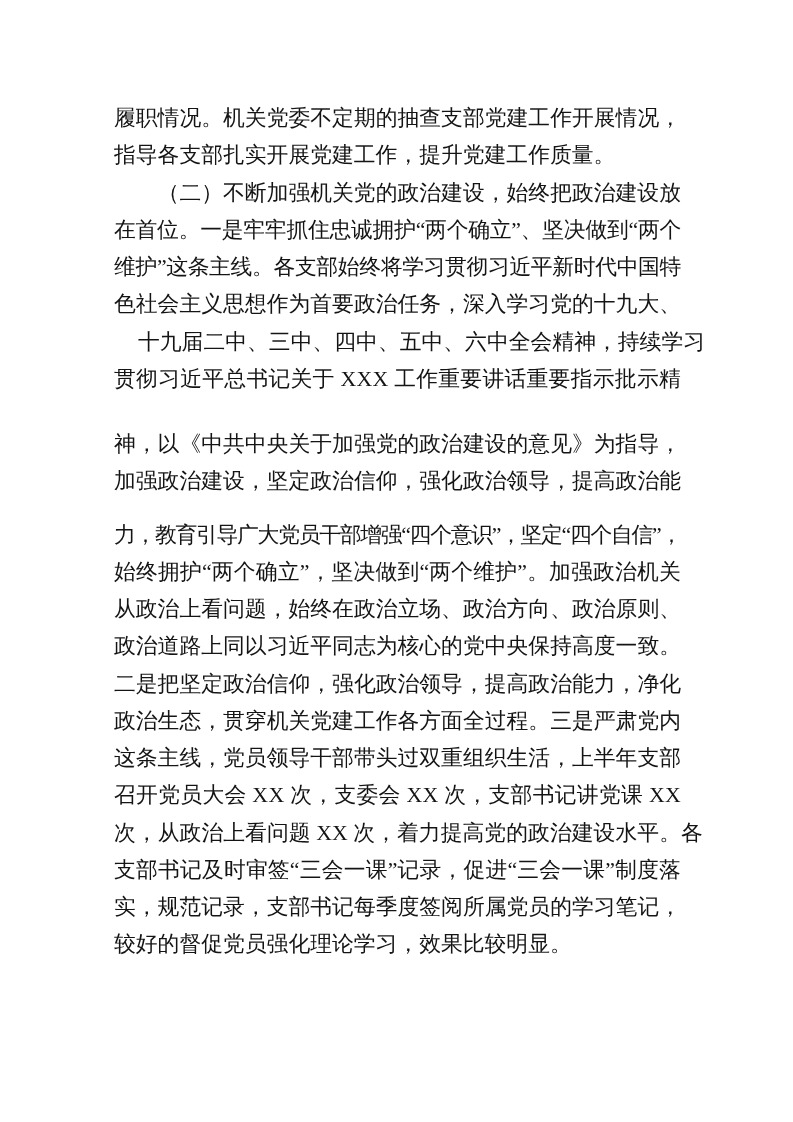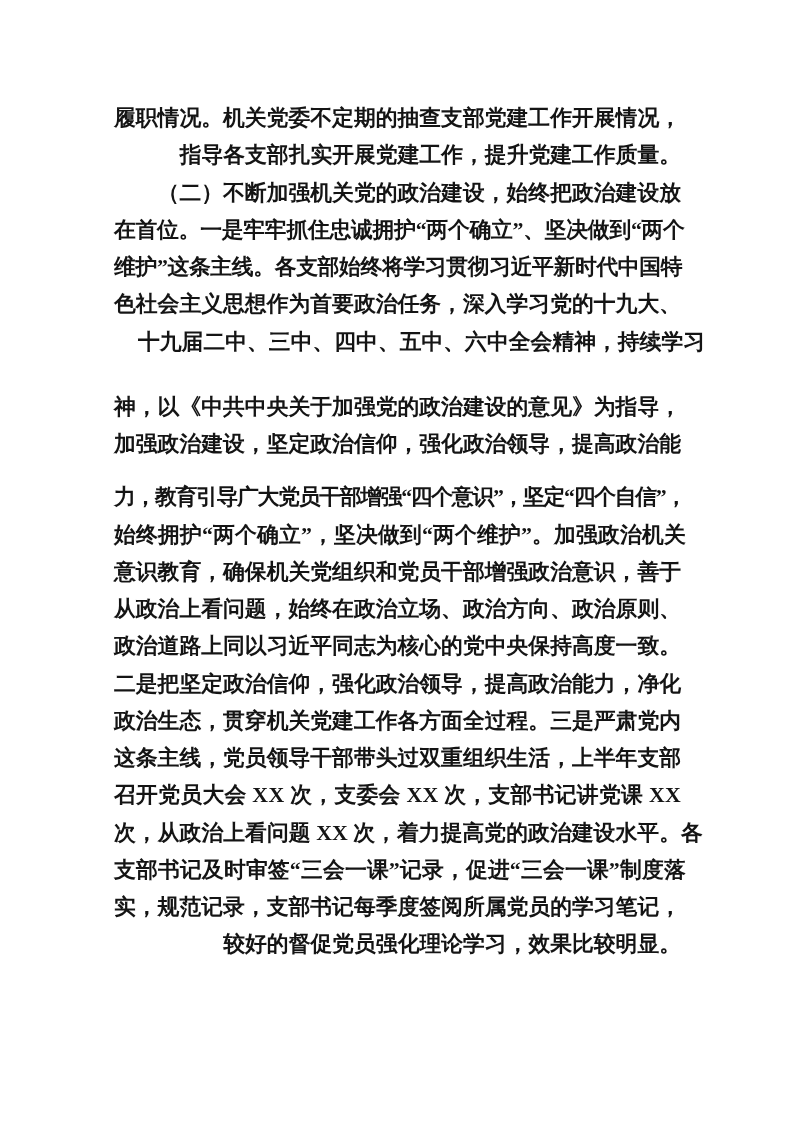--- a/index.html
+++ b/index.html
@@ -22,47 +22,46 @@
     top: 100px;
     width: 567px;
     font-size: 21.8px;
     line-height: 37.25px;
     text-rendering: optimizeLegibility;
   }
   .line {
     white-space: nowrap;
     height: 37.25px;
     overflow: visible;
-    text-align: right;
-    font-weight: bold;
+    text-align: left;
   }
   .line.indent {
     text-indent: 43.6px;
   }
   .line span {
     white-space: pre;
   }
 </style>
 </head>
 <body>
 
 <div class="page">
   <div class="doc-body">
       <div class="line" style="letter-spacing: 0.011px;"><span>履职情况。机关党委不定期的抽查支部党建工作开展情况，</span></div>
       <div class="line"><span>指导各支部扎实开展党建工作，提升党建工作质量。</span></div>
       <div class="line indent" style="letter-spacing: 0.011px;"><span>（二）不断加强机关党的政治建设，始终把政治建设放</span></div>
       <div class="line" style="letter-spacing: -0.248px;"><span>在首位。一是牢牢抓住忠诚拥护“两个确立”、坚决做到“两个</span></div>
       <div class="line" style="letter-spacing: -0.348px;"><span>维护”这条主线。各支部始终将学习贯彻习近平新时代中国特</span></div>
       <div class="line" style="letter-spacing: 0.011px;"><span>色社会主义思想作为首要政治任务，深入学习党的十九大、</span></div>
       <div class="line" style="letter-spacing: 0.011px; margin-left: 24px;"><span>十九届二中、三中、四中、五中、六中全会精神，持续学习</span></div>
+      <div class="line" style="letter-spacing: 0.27px;"><span>贯彻习近平总书记关于 XXX 工作重要讲话重要指示批示精</span></div>
       <div class="line" style="letter-spacing: 0.011px; margin-top: 28px;"><span>神，以《中共中央关于加强党的政治建设的意见》为指导，</span></div>
       <div class="line" style="letter-spacing: 0.011px;"><span>加强政治建设，坚定政治信仰，强化政治领导，提高政治能</span></div>
       <div class="line" style="letter-spacing: -1.281px; margin-top: 16px;"><span>力，教育引导广大党员干部增强“四个意识”，坚定“四个自信”，</span></div>
       <div class="line" style="letter-spacing: 0.185px;"><span>始终拥护“两个确立”，坚决做到“两个维护”。加强政治机关</span></div>
-      <div class="line" style="letter-spacing: 0.011px;"><span>意识教育，确保机关党组织和党员干部增强政治意识，善于</span></div>
       <div class="line" style="letter-spacing: 0.011px;"><span>从政治上看问题，始终在政治立场、政治方向、政治原则、</span></div>
       <div class="line" style="letter-spacing: 0.011px;"><span>政治道路上同以习近平同志为核心的党中央保持高度一致。</span></div>
       <div class="line" style="letter-spacing: 0.011px;"><span>二是把坚定政治信仰，强化政治领导，提高政治能力，净化</span></div>
       <div class="line" style="letter-spacing: 0.011px;"><span>政治生态，贯穿机关党建工作各方面全过程。三是严肃党内</span></div>
       <div class="line" style="letter-spacing: 0.011px;"><span>这条主线，党员领导干部带头过双重组织生活，上半年支部</span></div>
       <div class="line" style="letter-spacing: 0.302px;"><span>召开党员大会 XX 次，支委会 XX 次，支部书记讲党课 XX</span></div>
       <div class="line" style="letter-spacing: 0.053px;"><span>次，从政治上看问题 XX 次，着力提高党的政治建设水平。各</span></div>
       <div class="line" style="letter-spacing: 0.185px;"><span>支部书记及时审签“三会一课”记录，促进“三会一课”制度落</span></div>
       <div class="line" style="letter-spacing: 0.011px;"><span>实，规范记录，支部书记每季度签阅所属党员的学习笔记，</span></div>
       <div class="line"><span>较好的督促党员强化理论学习，效果比较明显。</span></div>

